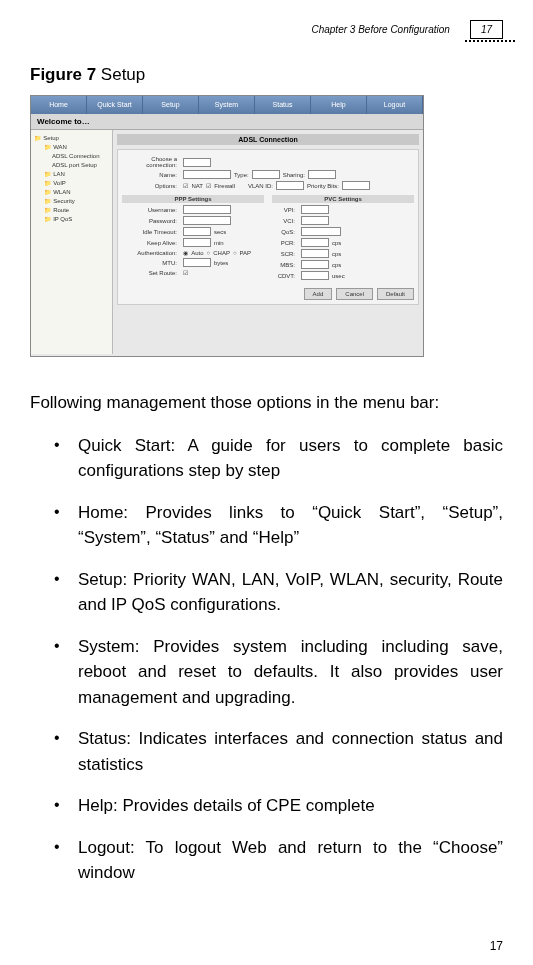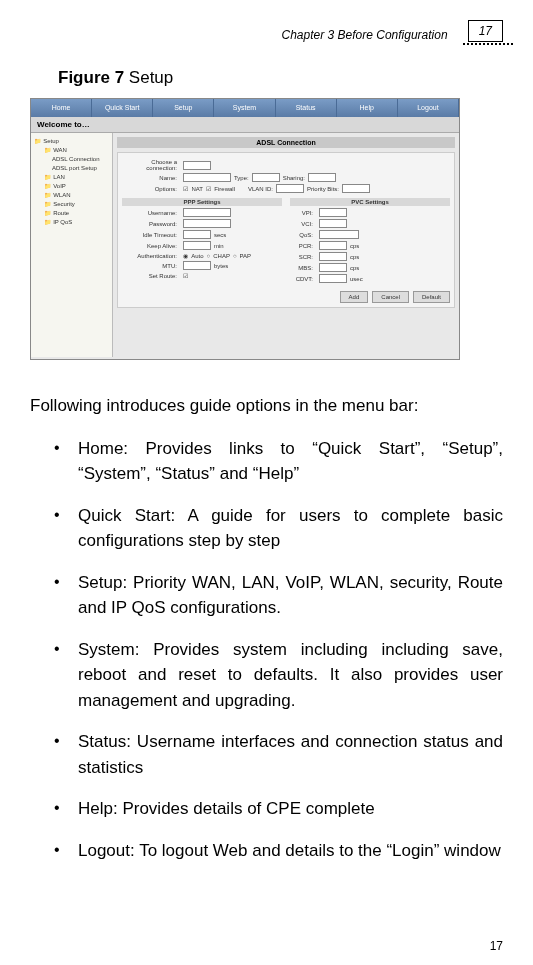--- a/index.html
+++ b/index.html
@@ -7,23 +7,23 @@
       font-family: Arial, Helvetica, sans-serif;
       background: #fff;
       width: 533px;
       height: 965px;
       position: relative;
       padding: 20px 30px;
     }
     .header {
       display: flex;
       justify-content: flex-end;
-      align-items: flex-end;
+      align-items: center;
       font-style: italic;
-      font-size: 12px;
+      font-size: 10px;
       padding-bottom: 6px;
       margin-bottom: 20px;
     }
     .header-title { margin-right: 20px; }
     .page-num-box {
       border: 1px solid #000;
       padding: 3px 10px;
       font-style: italic;
       position: relative;
     }
@@ -39,23 +39,23 @@
       content: "";
       display: block;
       border-top: 2px dotted #000;
       margin-top: 2px;
     }
     .figure-label {
       font-size: 17px;
       margin-bottom: 10px;
       margin-top: 20px;
     }
-    .figure-label b { font-weight: bold; margin-left: 28px; }
+    .figure-label b { font-weight: bold; }
     .screenshot {
-      width: 430px;
+      width: 394px;
       height: 262px;
       border: 1px solid #888;
       background: #e8e8e8;
       position: relative;
       overflow: hidden;
       margin-bottom: 34px;
     }
     .tabbar {
       display: flex;
       background: linear-gradient(#7a9cc6, #5a7ba6);
@@ -293,25 +293,25 @@
         <div class="btns">
           <span class="btn">Add</span>
           <span class="btn">Cancel</span>
           <span class="btn">Default</span>
         </div>
       </div>
     </div>
   </div>
 </div>
 
-<p class="intro">Following introduces guide options in the menu bar:</p>
+<p class="intro">Following management those options in the menu bar:</p>
 
 <ul>
+  <li>Quick Start: A guide for users to complete basic configurations step by step</li>
   <li>Home: Provides links to “Quick Start”, “Setup”, “System”, “Status” and “Help”</li>
-  <li>Quick Start: A guide for users to complete basic configurations step by step</li>
   <li>Setup: Priority WAN, LAN, VoIP, WLAN, security, Route and IP QoS configurations.</li>
   <li>System: Provides system including including save, reboot and reset to defaults. It also provides user management and upgrading.</li>
-  <li>Status: Username interfaces and connection status and statistics</li>
+  <li>Status: Indicates interfaces and connection status and statistics</li>
   <li>Help: Provides details of CPE complete</li>
-  <li>Logout: To logout Web and details to the “Login” window</li>
+  <li>Logout: To logout Web and return to the “Choose” window</li>
 </ul>
 
 <div class="footer-page">17</div>
 
 </body></html>

